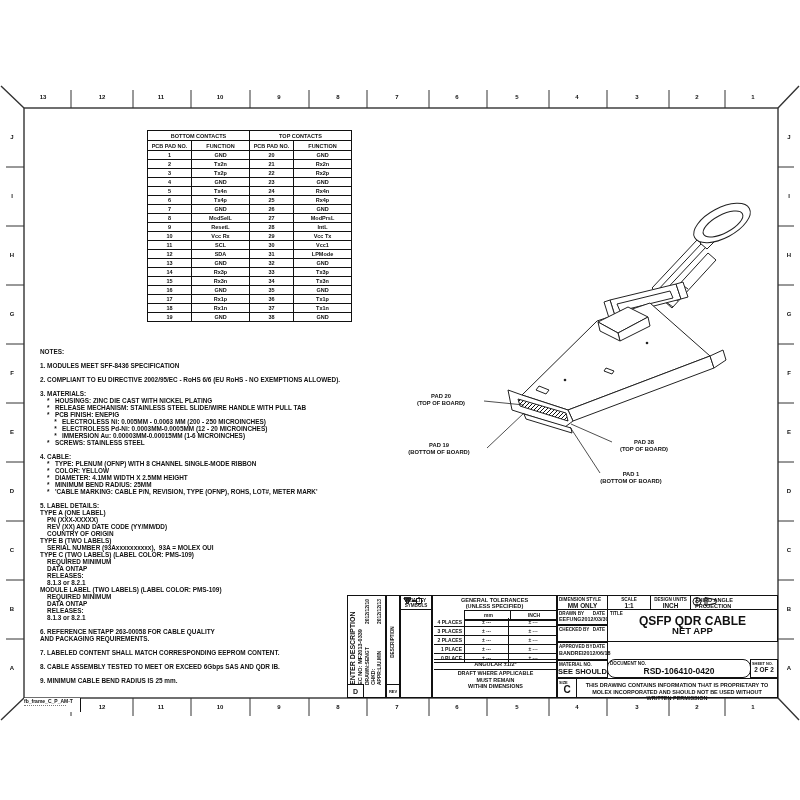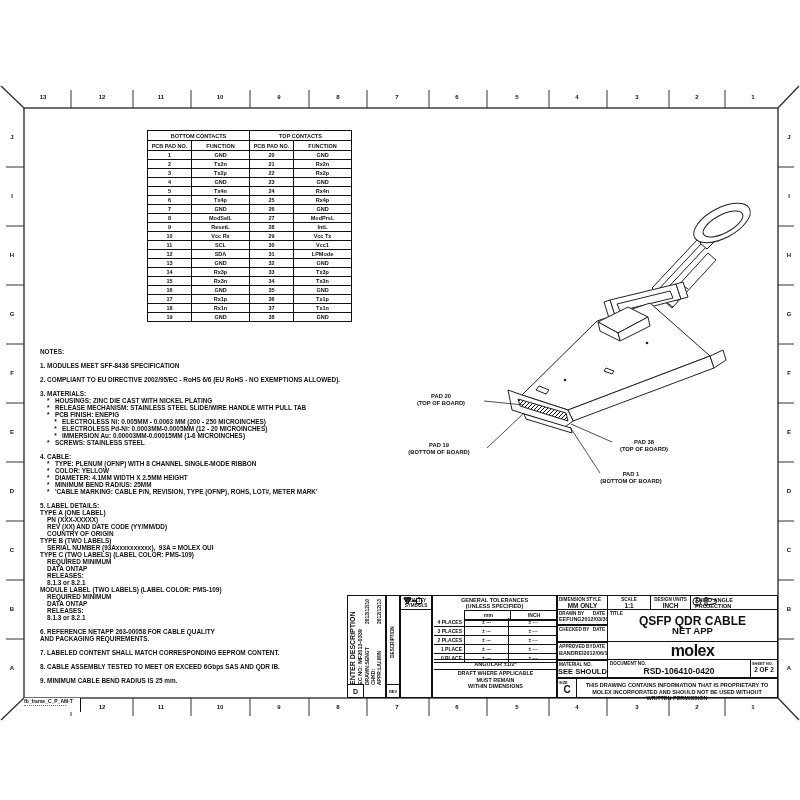--- a/index.html
+++ b/index.html
@@ -516,24 +516,21 @@
       <div style="font-size:5.6px;font-weight:bold;line-height:6px;">PROJECTION</div>
     </div>
   </div>
 </div>
 
 <div class="cell" style="left:607px;top:609px;width:171px;height:33px;">
   <div class="lbl" style="padding:1px 0 0 2px;">TITLE</div>
   <div class="ctr val" style="font-size:12px;line-height:10px;">QSFP QDR CABLE</div>
   <div class="ctr val" style="font-size:9.5px;line-height:10px;">NET APP</div>
 </div>
-<div class="cell ctr" style="left:607px;top:641px;width:171px;height:19px;">
-  <span style="font-size:16px;font-weight:900;letter-spacing:-0.5px;line-height:17px;">molex</span>
-</div>
-<div class="cell" style="left:607px;top:659px;width:144px;height:19px;">
+<div class="cell" style="left:607px;top:659px;width:144px;height:19px;border-radius:8px;">
   <div class="lbl" style="padding:1px 0 0 2px;">DOCUMENT NO.</div>
   <div class="ctr val" style="font-size:8.5px;">RSD-106410-0420</div>
 </div>
 <div class="cell" style="left:750px;top:659px;width:28px;height:19px;">
   <div class="lbl" style="font-size:3.9px;padding:1px 0 0 1px;">SHEET NO.</div>
   <div class="ctr val" style="font-size:6.4px;">2 OF 2</div>
 </div>
 
 <div class="cell" style="left:557px;top:678px;width:20px;height:20px;">
   <div class="lbl" style="font-size:3.9px;padding:1px 0 0 1px;">SIZE</div>

